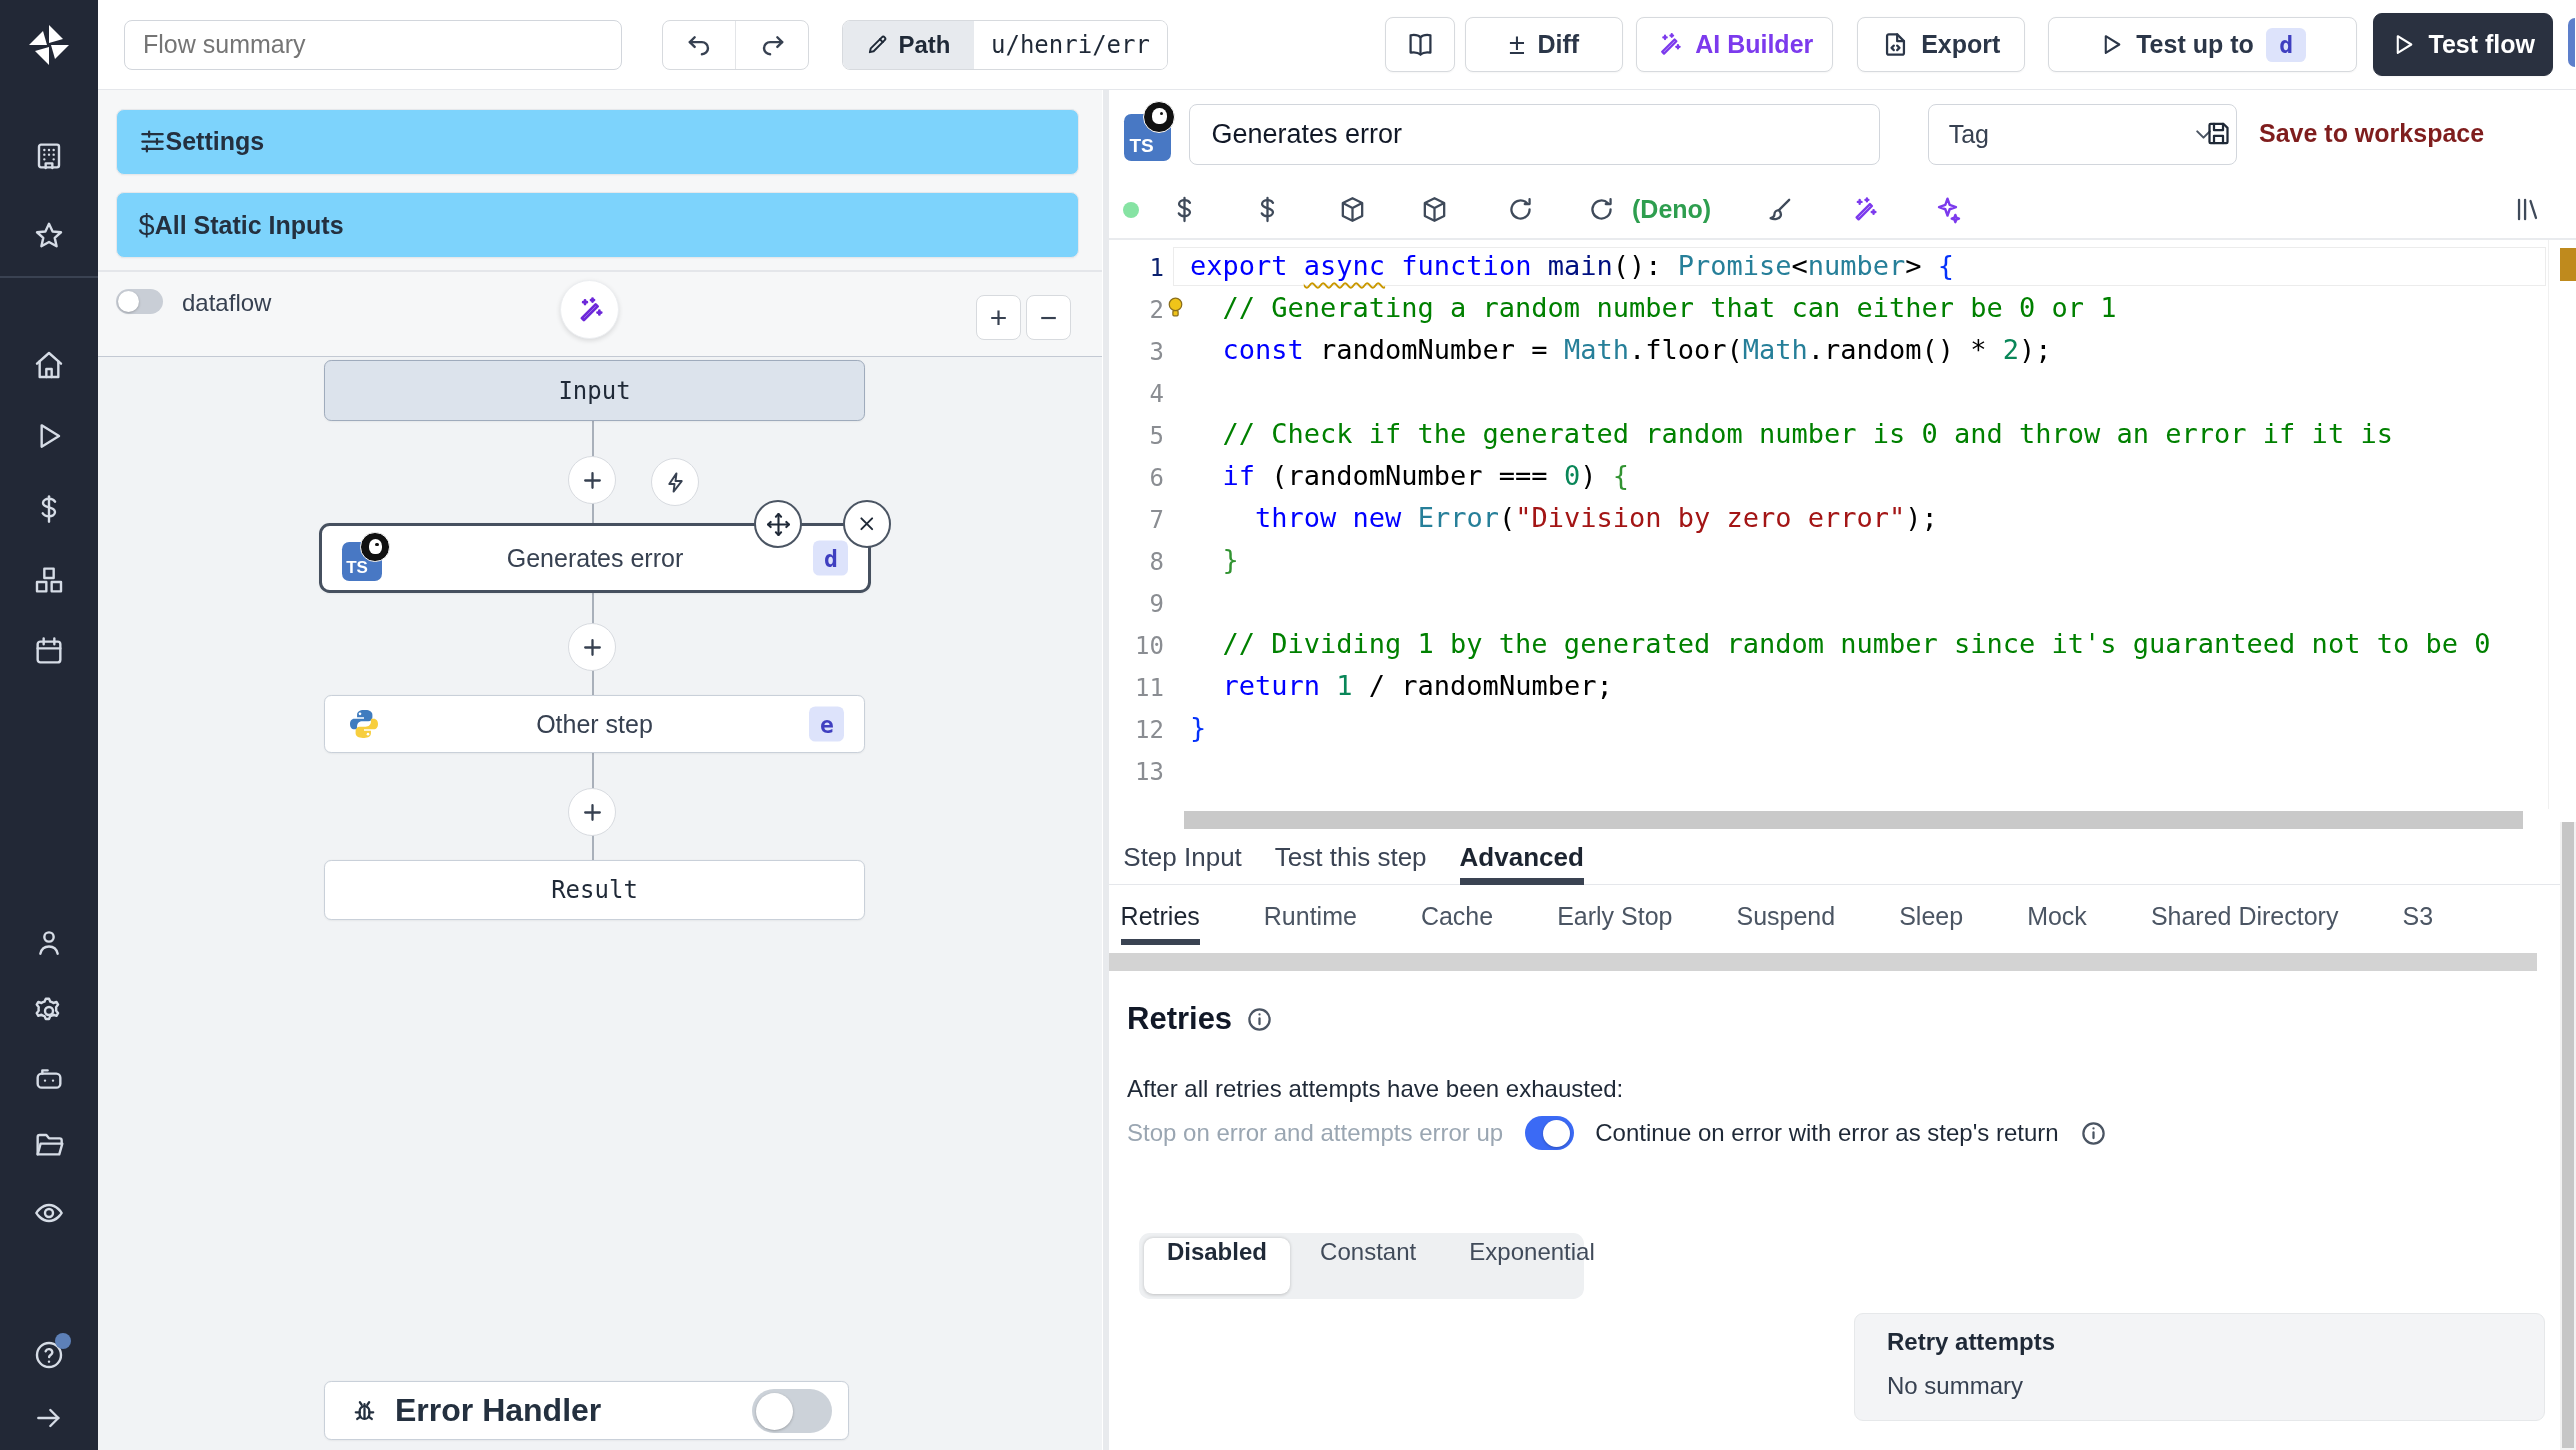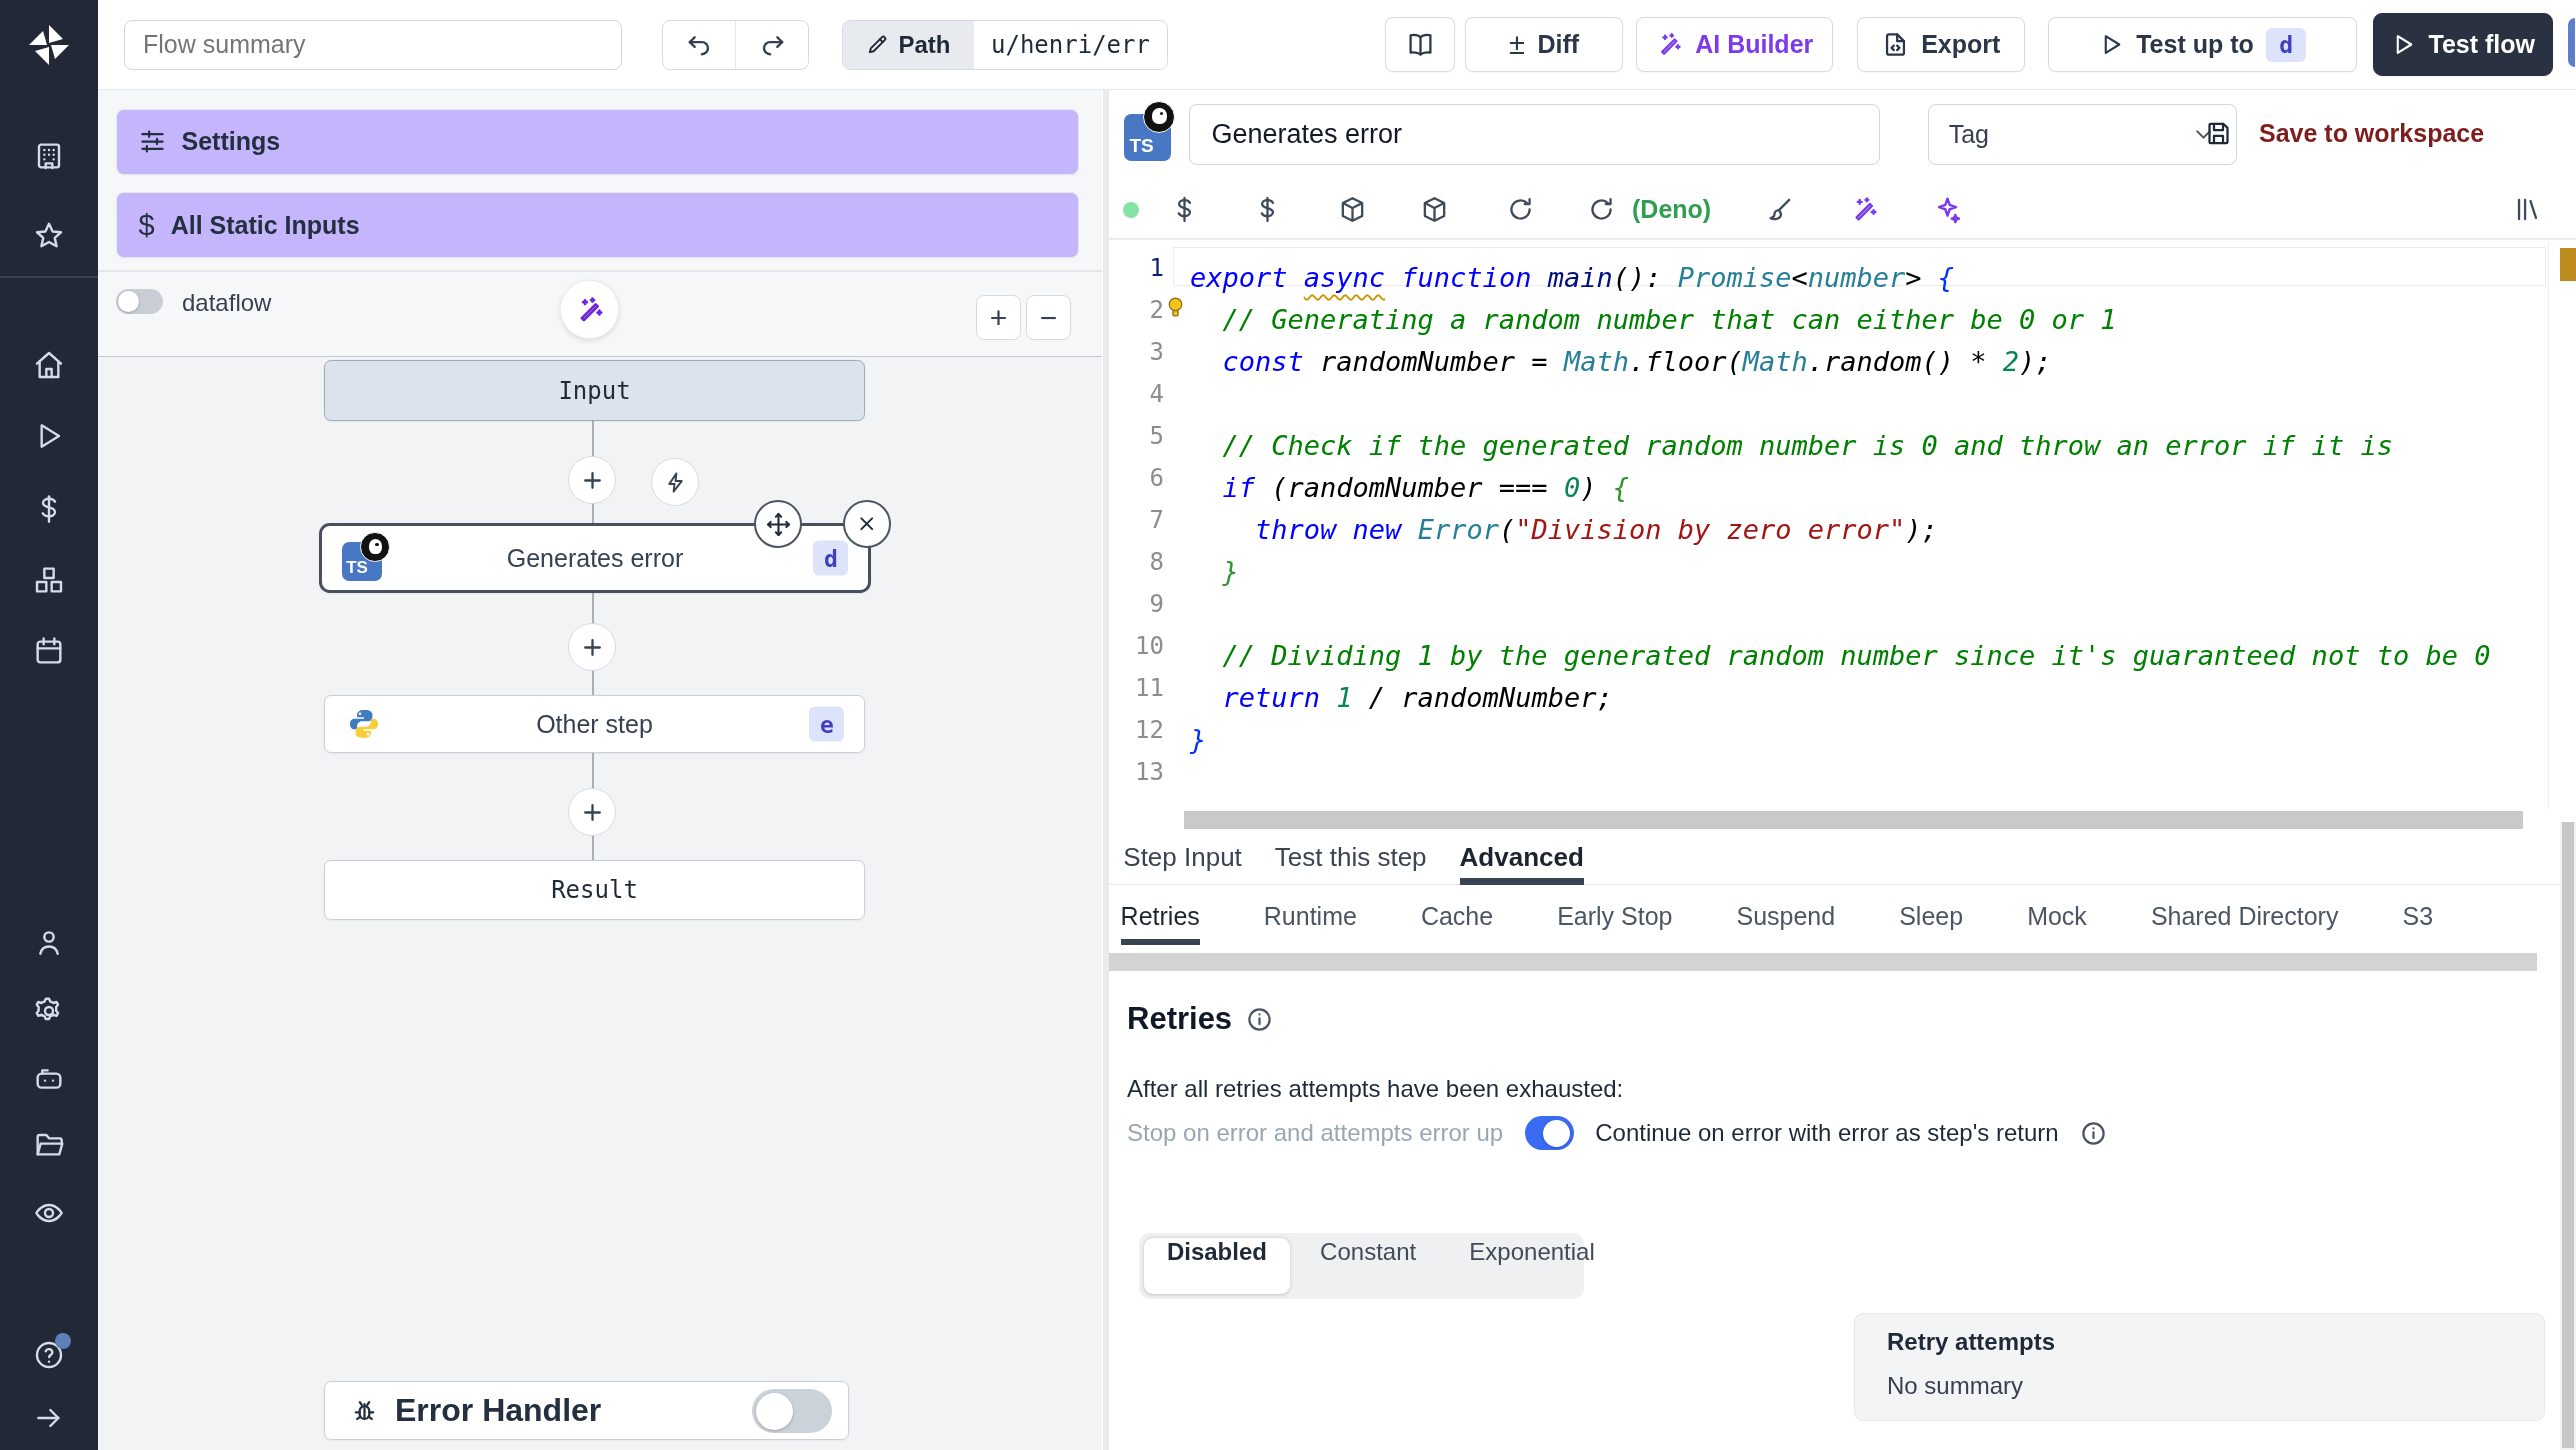--- a/index.html
+++ b/index.html
@@ -31,22 +31,22 @@
        font-size:24px;font-weight:bold;color:#1f2937;}
   .path-right{width:193px;background:#fff;display:flex;align-items:center;justify-content:center;
        font-family:"DejaVu Sans Mono",monospace;font-size:24px;color:#1f2937;}
   .badge{display:inline-flex;align-items:center;justify-content:center;background:#dde3fb;color:#3f3fc0;
        font-family:"DejaVu Sans Mono",monospace;font-weight:bold;border-radius:6.3px;}
   .btn-dark{background:#2a3140;border-color:#2a3140;color:#fff;border-radius:9px;}
   .purple{color:#7c3aed;}
 
   
   .left-panel{left:98px;top:89px;width:1004px;height:1361px;background:#f6f7f8;z-index:5;}
-  .panel-card{position:absolute;left:18px;width:963px;height:66px;background:#c4b5fd;border:1.8px solid #e6e8eb;
-       border-radius:8px;display:flex;align-items:center;gap:16px;padding:0 21.5px;box-sizing:border-box;
+  .panel-card{position:absolute;left:18px;width:963px;height:66px;background:#7dd3fc;border:1.8px solid #e6e8eb;
+       border-radius:8px;display:flex;align-items:center;padding:0 21.5px;box-sizing:border-box;
        font-size:25px;font-weight:bold;color:#24303f;box-shadow:0 0.9px 1.8px rgba(0,0,0,.03);cursor:pointer;}
   .hdiv{position:absolute;left:0;width:1004px;height:1.8px;}
   .toggle{position:relative;border-radius:894px;cursor:pointer;}
   .knob{position:absolute;background:#fff;border-radius:50%;box-shadow:0 0.9px 2.7px rgba(0,0,0,.25);}
   .circle-btn{position:absolute;border-radius:50%;background:#fff;display:flex;align-items:center;justify-content:center;
        box-sizing:border-box;cursor:pointer;}
   .canvas{position:absolute;left:0;top:268px;width:1004px;height:1093px;background:#f1f3f5;}
   .vline{position:absolute;left:494px;width:1.8px;background:#a9b0ba;}
   .node{position:absolute;left:226px;width:541px;background:#fff;border:1.8px solid #c9d0d9;border-radius:7.2px;
        display:flex;align-items:center;justify-content:center;box-sizing:border-box;cursor:pointer;
@@ -69,21 +69,21 @@
        font-size:25px;font-weight:bold;color:#7f1d1d;cursor:pointer;}
   .ed-icon{position:absolute;top:106px;width:29px;height:29px;color:#3f4a5a;cursor:pointer;}
   .deno-lbl{position:absolute;top:106px;font-size:25px;font-weight:bold;color:#2e9e4f;}
 
   
   .code-region{position:absolute;left:0;top:151px;width:1467px;height:569px;background:#fff;overflow:hidden;}
   .gutter{position:absolute;left:0;top:7.2px;width:55px;}
   .ln{height:42px;line-height:42px;text-align:right;font-family:"DejaVu Sans Mono",monospace;
       font-size:24px;color:#8a8d92;}
   .ln-active{color:#0b216f;}
-  .code-lines{position:absolute;left:81px;top:17px;font-style:italic;}
+  .code-lines{position:absolute;left:81px;top:5px;}
   .code-line{height:42px;line-height:42px;font-family:"DejaVu Sans Mono",monospace;font-size:27px;white-space:pre;}
   .cur-line{position:absolute;left:64px;right:30px;top:7.2px;height:39px;border:1.8px solid #ececec;box-sizing:border-box;}
   .c-kw{color:#0000ff;}
   .c-kww{color:#0000ff;text-decoration:underline wavy #c99700;text-decoration-thickness:2.2px;text-underline-offset:7.2px;}
   .c-cm{color:#008000;}
   .c-ty{color:#267f99;}
   .c-st{color:#a31515;}
   .c-nu{color:#098658;}
   .c-fn{color:#001080;}
   .c-b1{color:#0431fa;}

